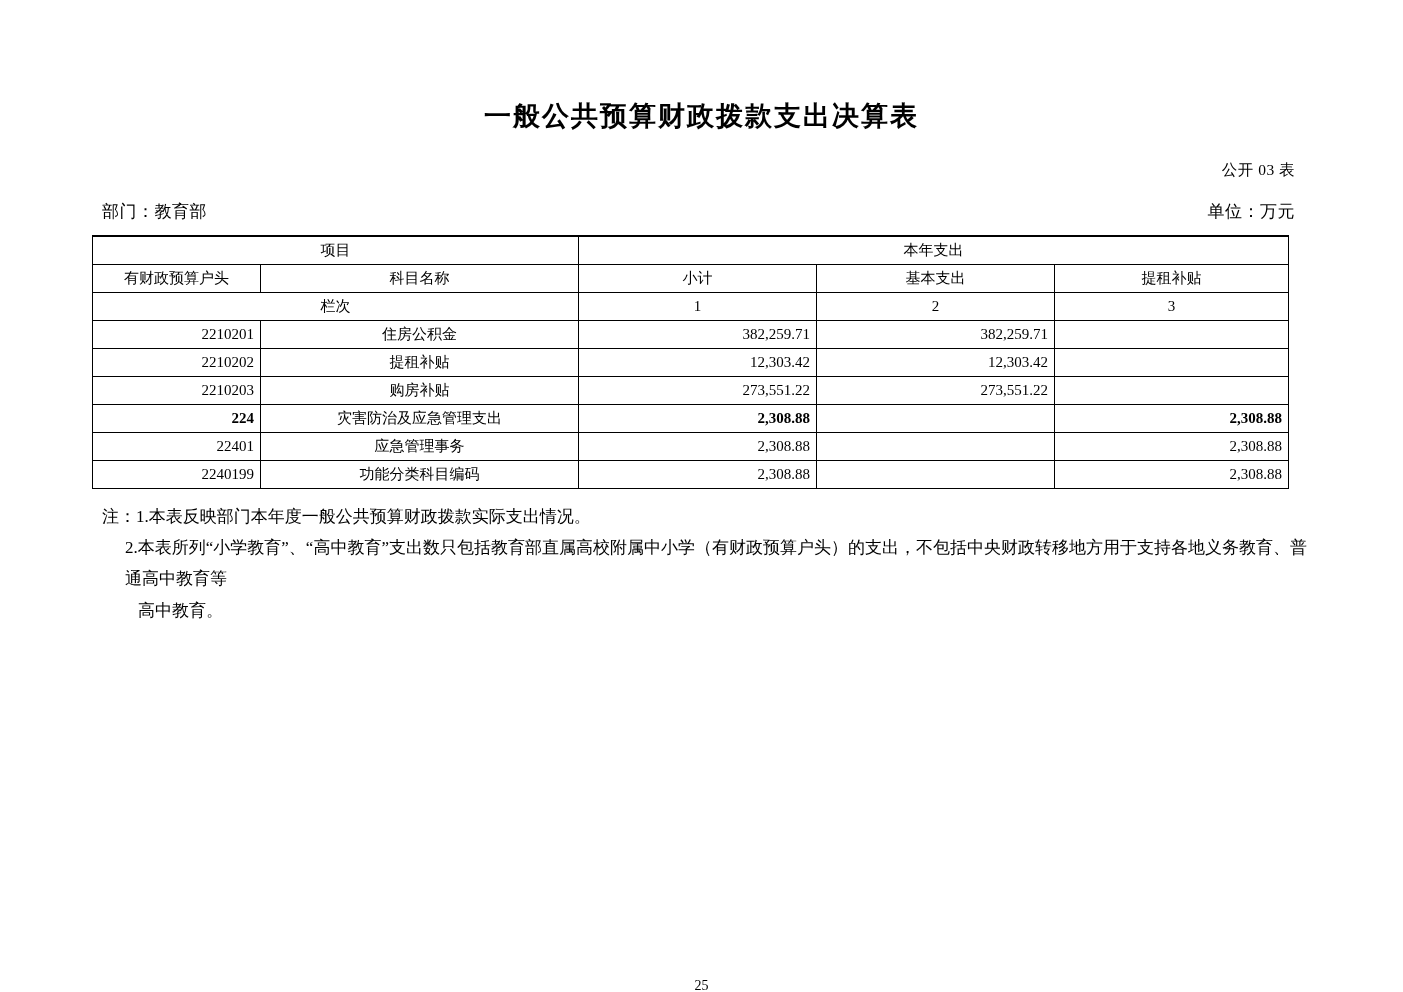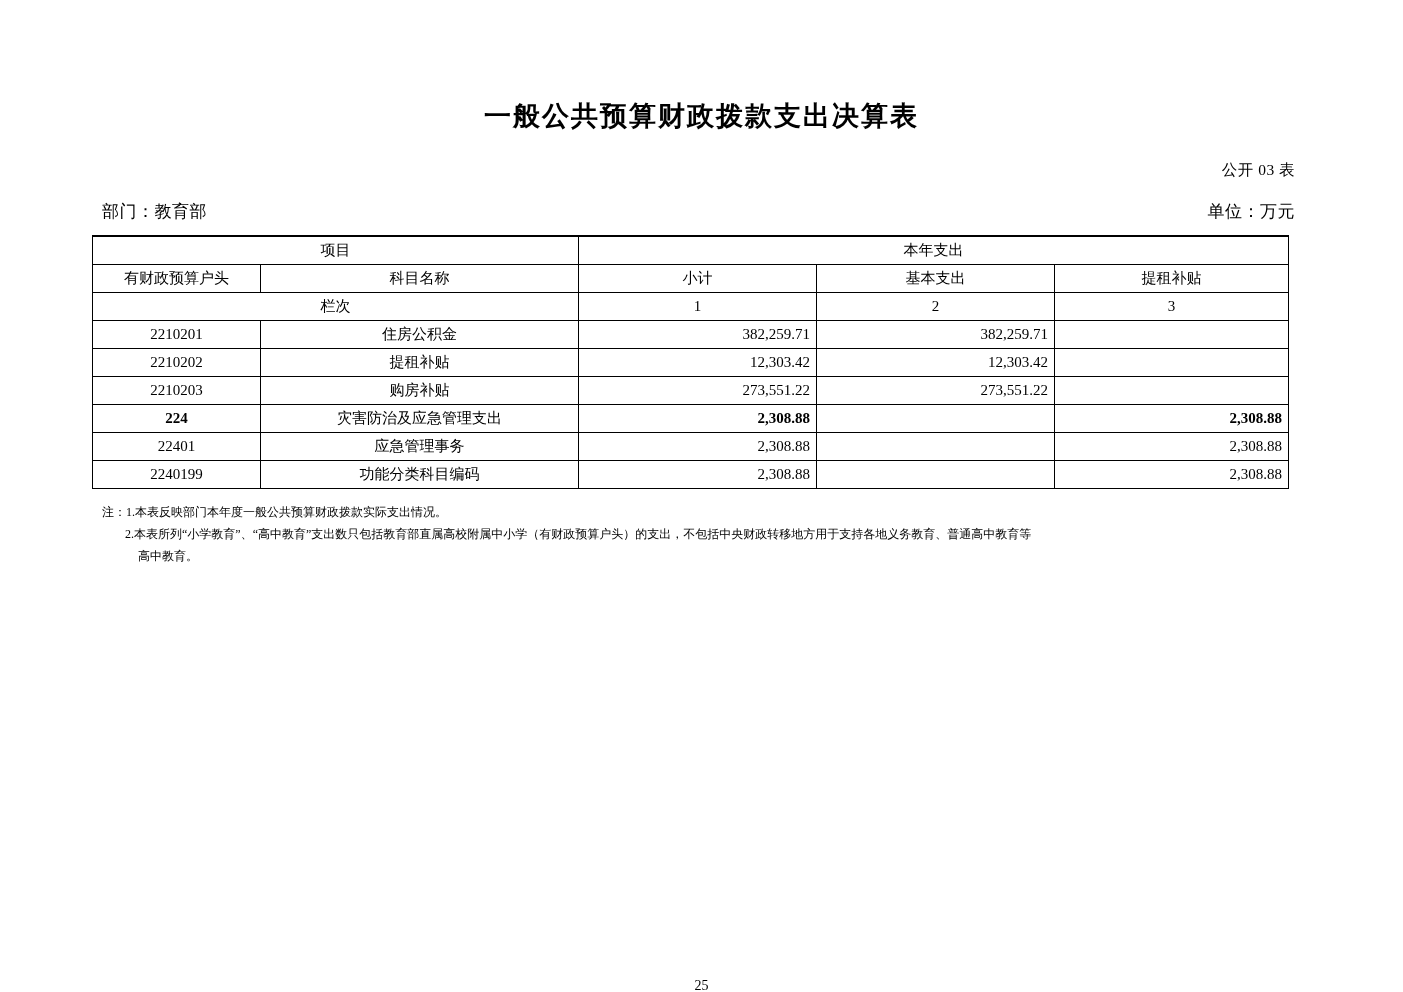--- a/index.html
+++ b/index.html
@@ -54,31 +54,31 @@
     table-layout: fixed;
   }
   table.fin td {
     border: 1px solid #000;
     font-size: 15px;
     height: 28px;
     padding: 3px 6px;
     box-sizing: border-box;
   }
   table.fin td.outer-top { border-top: 2px solid #000; }
-  .c-code { width: 168px; text-align: center; padding-left: 14px; }
+  .c-code { width: 168px; text-align: right; padding-left: 14px; }
   .c-name { width: 318px; text-align: center; }
   .c-num  { width: 238px; text-align: right; padding-right: 14px; }
   .hdr { text-align: center; font-size: 16px; }
   .hdr-tall { height: 48px; }
   .row-tall { height: 32px; }
   .bold { font-weight: bold; }
   .colnum { text-align: center; font-size: 15px; font-family: "Liberation Serif", serif; }
   .notes {
     margin-top: 12px;
-    font-size: 12px;
+    font-size: 17px;
     line-height: 1.85;
     padding-left: 10px;
   }
   .note-line-1 { }
   .note-line-2 { margin-left: 23px; }
   .note-line-3 { margin-left: 36px; }
   .page-number {
     position: absolute;
     bottom: 96px;
     left: 0;

